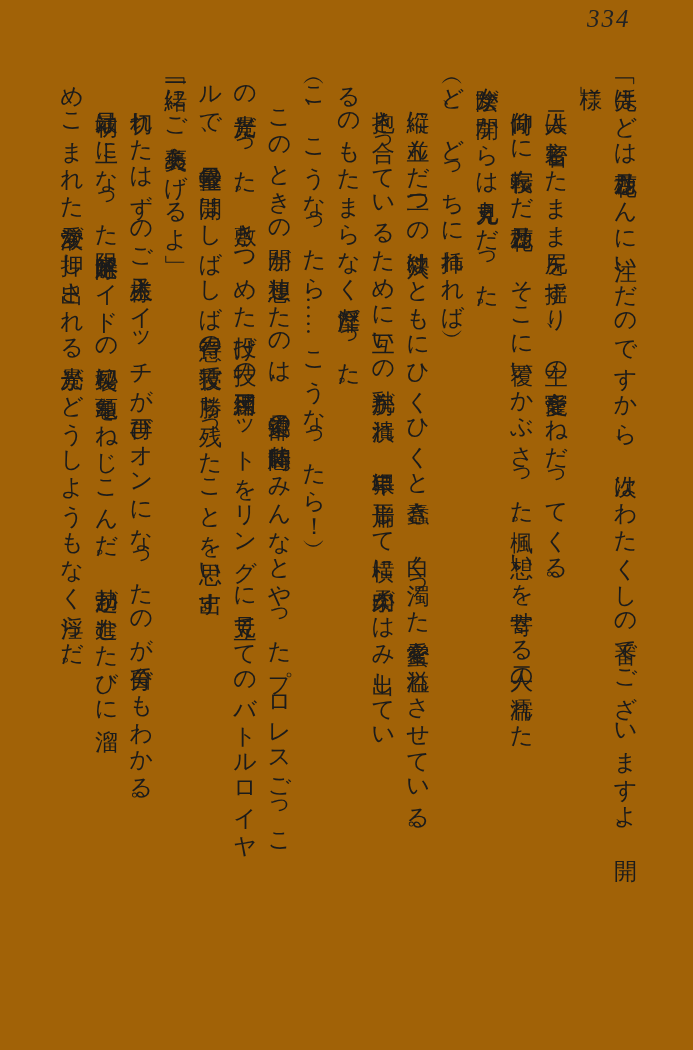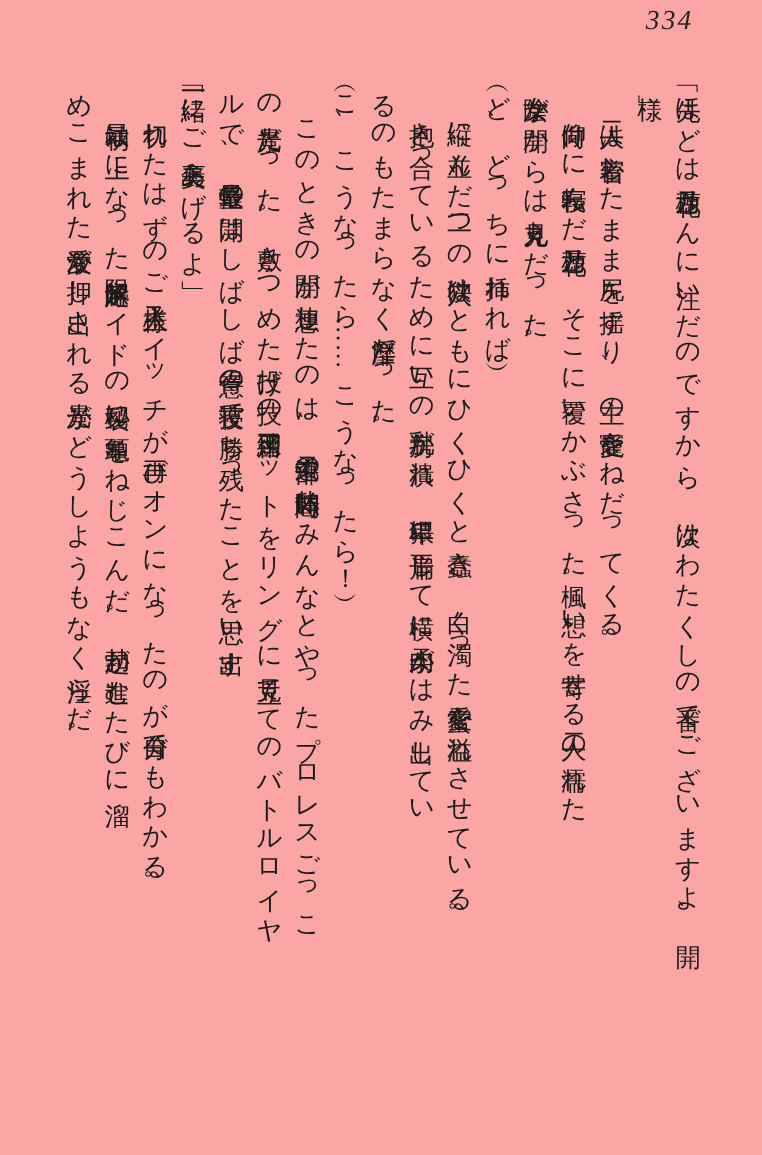--- a/index.html
+++ b/index.html
@@ -9,21 +9,21 @@
   body {
     width: 693px;
     height: 1050px;
     position: relative;
     background: #fbfbf9;
     overflow: hidden;
   }
   .page {
     position: absolute;
     inset: 0;
-    background: #fca5a5;
+    background: #a16207;
     padding-left: 20px;
   }
   .page-number {
     position: absolute;
     top: 5px;
     left: 587px;
     font-family: "Liberation Serif", "DejaVu Serif", serif;
     font-style: italic;
     font-size: 25px;
     letter-spacing: 2px;

